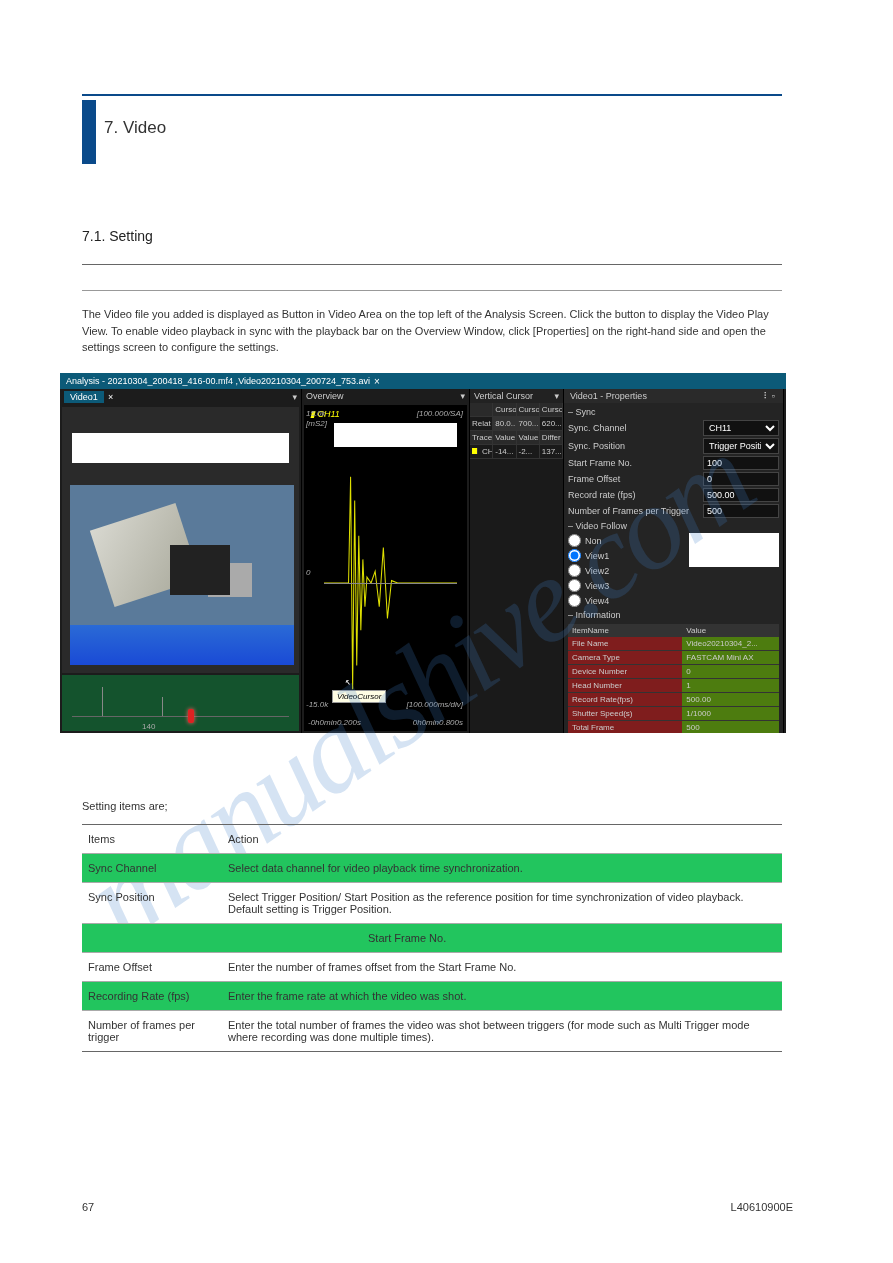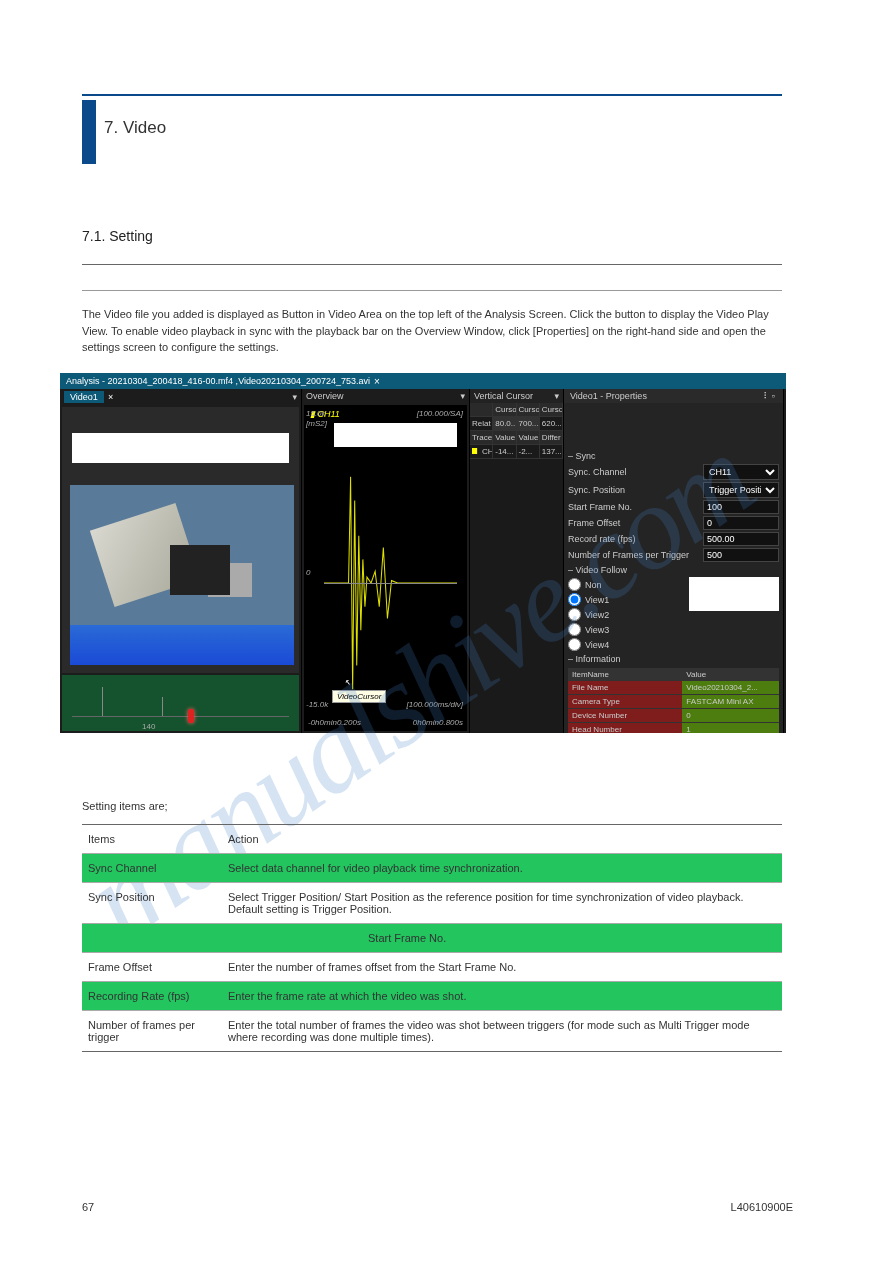--- a/index.html
+++ b/index.html
@@ -45,21 +45,21 @@
 
 .vc-col { width: 94px; }
 .vc-header { background: #222; padding: 2px 4px; display: flex; align-items: center; }
 .vc-header .caret { margin-left: auto; }
 .vc-table { flex: 1; background: #1a1a1a; font-size: 8px; }
 .vc-row { display: flex; border-bottom: 1px solid #333; }
 .vc-row span { flex: 1; padding: 2px 2px; border-right: 1px solid #333; overflow: hidden; white-space: nowrap; }
 .vc-row.head span { background: #2a2a2a; }
 .vc-ch-dot { display: inline-block; width: 6px; height: 6px; background: #ff0; margin-right: 2px; }
 
-.props-col { width: 220px; background: #242424; gap: 44px; }
+.props-col { width: 220px; background: #242424; }
 .props-title { background: #2a2a2a; padding: 2px 6px; display: flex; align-items: center; }
 .props-title .dots { margin-left: auto; letter-spacing: 2px; }
 .props-body { padding: 2px 4px; overflow: hidden; }
 .section-h { padding: 2px 0; color: #ccc; font-size: 9px; }
 .prop-row { display: flex; align-items: center; padding: 1px 0; }
 .prop-row .lbl { flex: 1; color: #ccc; }
 .prop-input { width: 76px; background: #111; border: 1px solid #444; color: #fff; padding: 1px 3px; font-size: 9px; }
 .prop-select { width: 76px; background: #111; border: 1px solid #444; color: #fff; padding: 1px 1px; font-size: 9px; }
 .radio-row { display: flex; align-items: center; padding: 1px 0; }
 .radio-row input { margin-right: 4px; }

